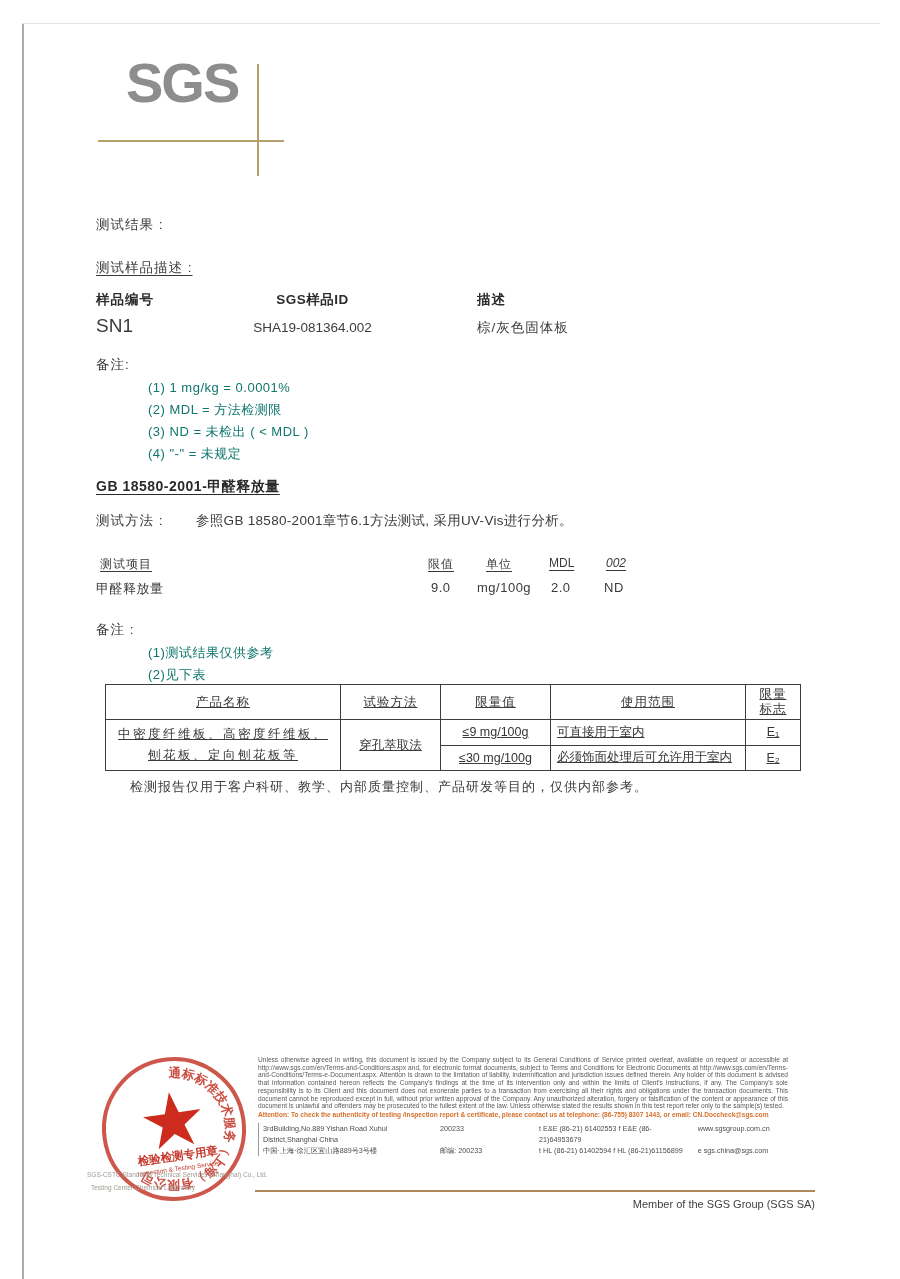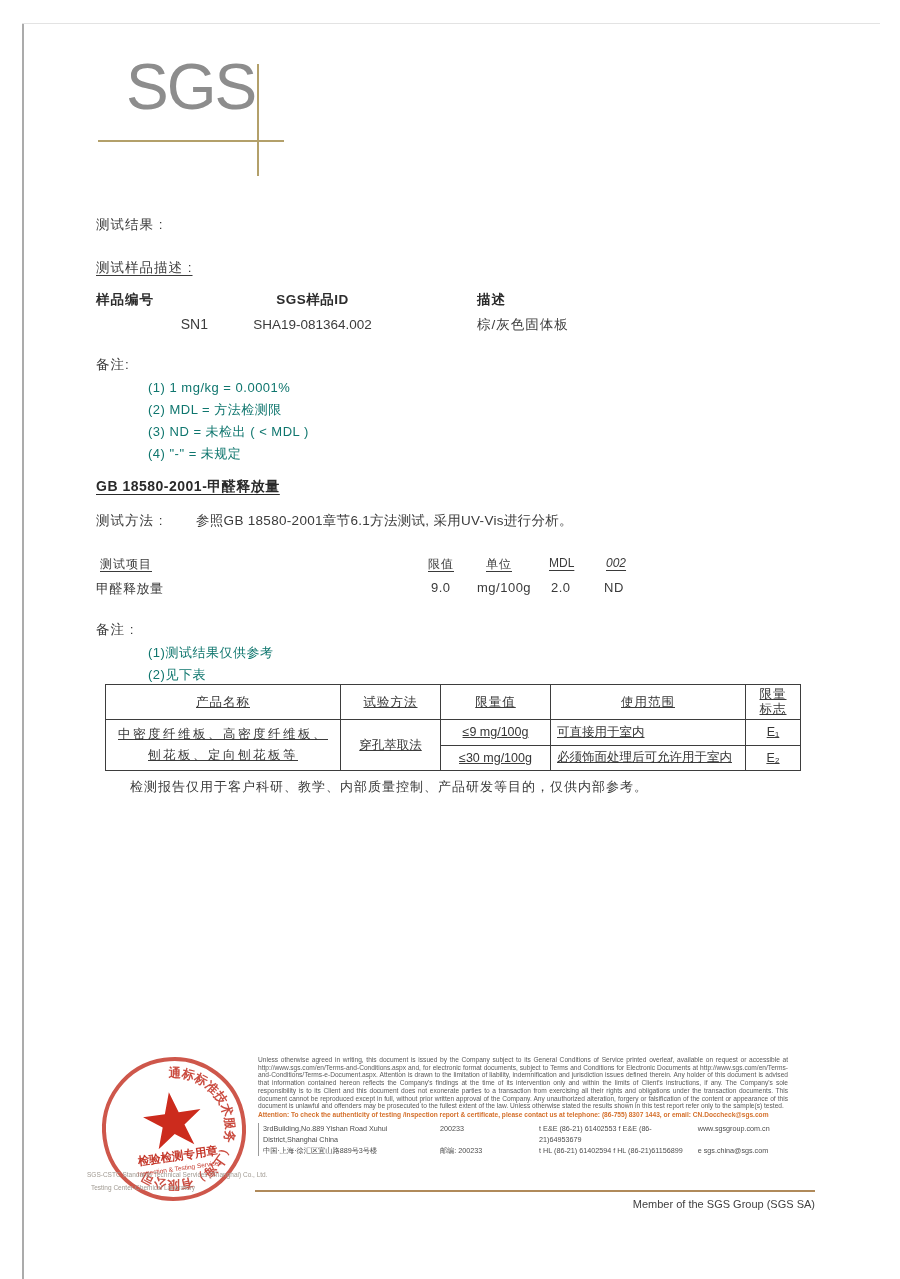--- a/index.html
+++ b/index.html
@@ -8,21 +8,21 @@
     font-family:"Liberation Sans","DejaVu Sans",sans-serif;
     color:#3c3c3c; overflow:hidden;
   }
   .abs { position:absolute; }
 
   
   .edge-left { position:absolute; left:22px; top:23px; width:2px; height:1256px; background:#ababab; }
   .edge-top  { position:absolute; left:22px; top:23px; width:858px; height:1px; background:#e3e3e3; }
 
   
-  .logo-text { position:absolute; left:30px; top:-6px; font-size:64px; font-weight:normal; color:#8d8d8d; letter-spacing:-2px; }
+  .logo-text { position:absolute; left:30px; top:-6px; font-size:56px; font-weight:bold; color:#8d8d8d; letter-spacing:-2px; }
   .logo-hline { position:absolute; left:2px; top:84px; width:186px; height:2px; background:#b3a06a; }
   .logo-vline { position:absolute; left:161px; top:8px; width:2px; height:112px; background:#b3a06a; }
 
   
   .doc-title { position:absolute; left:0; top:0; font-size:19px; font-weight:bold; letter-spacing:3px; color:#2e2e2e; }
   .report-no { position:absolute; left:234px; top:3px; font-size:14px; color:#3a3a3a; }
   .date-lbl  { position:absolute; left:434px; top:3px; font-size:13.5px; color:#3a3a3a; }
   .page-lbl  { position:absolute; left:599px; top:3px; font-size:13.5px; color:#3a3a3a; }
 
   .lbl { font-size:13.5px; letter-spacing:1px; color:#3a3a3a; }
@@ -79,21 +79,21 @@
   <div class="abs lbl" style="left:96px; top:216px;">测试结果 :</div>
   <div class="abs lbl u" style="left:96px; top:259px;">测试样品描述 :</div>
 
   <div class="abs" style="left:96px; top:290px; width:600px;">
     <div class="sample-head">
       <span class="b" style="width:112px; font-size:13.5px; letter-spacing:1px;">样品编号</span>
       <span class="b" style="width:200px; text-align:center; font-size:13.5px; letter-spacing:0.5px;">SGS样品ID</span>
       <span class="b" style="width:160px; padding-left:60px; font-size:13.5px; letter-spacing:1px;">描述</span>
     </div>
     <div class="sample-vals" style="margin-top:6px;">
-      <span style="width:112px; text-align:right; font-size:14px;">SN1</span>
+      <span style="width:112px; text-align:left; font-size:19px;">SN1</span>
       <span style="width:200px; text-align:center; font-size:13.5px;">SHA19-081364.002</span>
       <span style="width:200px; padding-left:60px; font-size:13.5px; letter-spacing:1px;">棕/灰色固体板</span>
     </div>
   </div>
 
   <div class="abs lbl" style="left:96px; top:356px;">备注:</div>
   <div class="abs" style="left:148px; top:377px;">
     <div class="note-item">(1) 1 mg/kg = 0.0001%</div>
     <div class="note-item">(2) MDL = 方法检测限</div>
     <div class="note-item">(3) ND = 未检出 ( &lt; MDL )</div>

